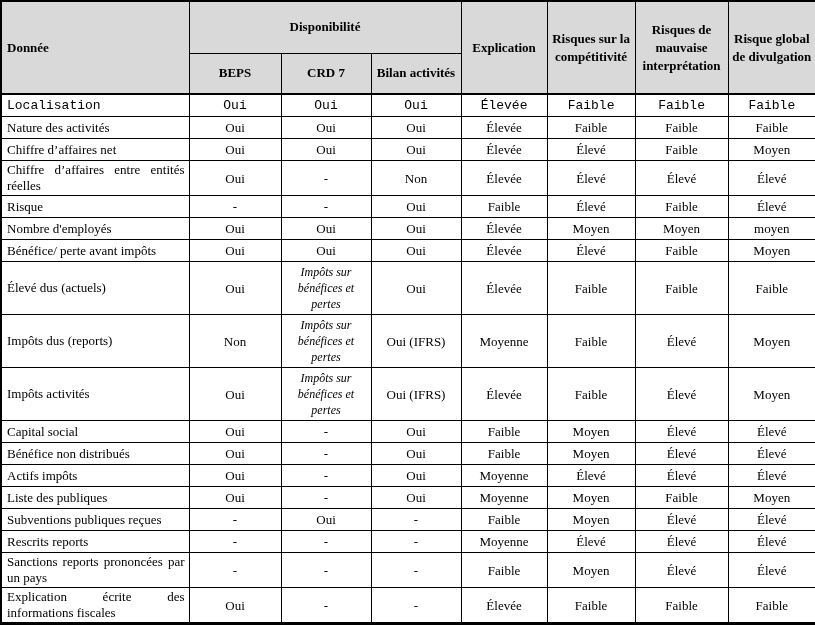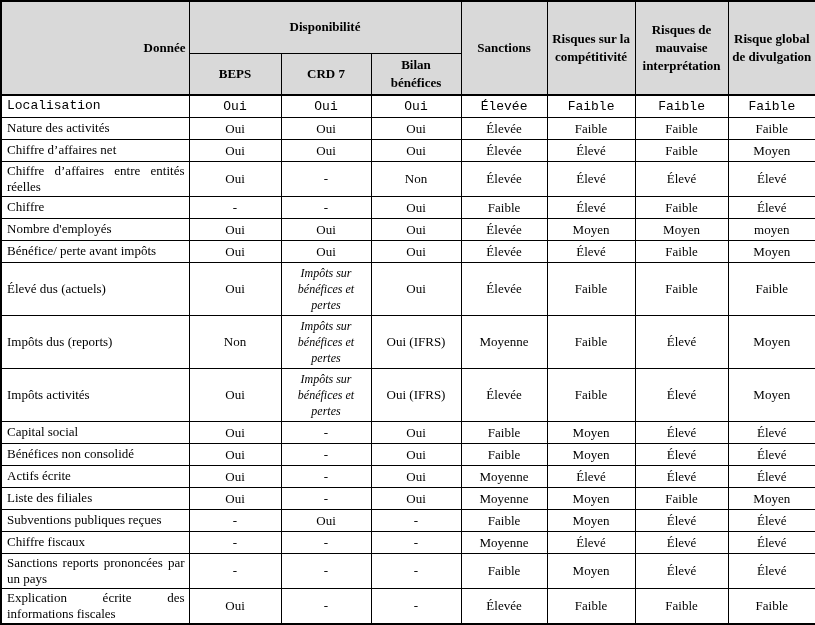--- a/index.html
+++ b/index.html
@@ -32,21 +32,21 @@
     font-weight:bold;
     font-size:13px;
     line-height:18px;
     text-align:center;
     vertical-align:middle;
     padding:2px 3px;
   }
   thead tr.hdr-row-1 th{height:52px;}
   thead tr.hdr-row-2 th{height:41px;}
   th.th-donnee{
-    text-align:right;
+    text-align:left;
     padding-left:5px;
   }
   tbody td{
     font-size:13px;
     line-height:17px;
     text-align:center;
     vertical-align:middle;
     padding:2px 4px;
     height:21px;
   }
@@ -73,29 +73,29 @@
     <col style="width:90px">
     <col style="width:86px">
     <col style="width:88px">
     <col style="width:93px">
     <col style="width:88px">
   </colgroup>
   <thead>
     <tr class="hdr-row-1">
       <th rowspan="2" class="th-donnee">Donnée</th>
       <th colspan="3">Disponibilité</th>
-      <th rowspan="2">Sanctions</th>
+      <th rowspan="2">Explication</th>
       <th rowspan="2">Risques sur la compétitivité</th>
       <th rowspan="2">Risques de mauvaise interprétation</th>
       <th rowspan="2">Risque global de divulgation</th>
     </tr>
     <tr class="hdr-row-2">
       <th>BEPS</th>
       <th>CRD 7</th>
-      <th>Bilan bénéfices</th>
+      <th>Bilan activités</th>
     </tr>
   </thead>
   <tbody>
       <tr>
         <td class="col-label">Localisation</td>
         <td>Oui</td>
         <td>Oui</td>
         <td>Oui</td>
         <td>Élevée</td>
         <td>Faible</td>
@@ -126,21 +126,21 @@
         <td class="col-label">Chiffre d’affaires entre entités réelles</td>
         <td>Oui</td>
         <td>-</td>
         <td>Non</td>
         <td>Élevée</td>
         <td>Élevé</td>
         <td>Élevé</td>
         <td>Élevé</td>
       </tr>
       <tr>
-        <td class="col-label">Chiffre</td>
+        <td class="col-label">Risque</td>
         <td>-</td>
         <td>-</td>
         <td>Oui</td>
         <td>Faible</td>
         <td>Élevé</td>
         <td>Faible</td>
         <td>Élevé</td>
       </tr>
       <tr>
         <td class="col-label">Nombre d'employés</td>
@@ -196,61 +196,61 @@
         <td class="col-label">Capital social</td>
         <td>Oui</td>
         <td>-</td>
         <td>Oui</td>
         <td>Faible</td>
         <td>Moyen</td>
         <td>Élevé</td>
         <td>Élevé</td>
       </tr>
       <tr>
-        <td class="col-label">Bénéfices non consolidé</td>
-        <td>Oui</td>
-        <td>-</td>
-        <td>Oui</td>
-        <td>Faible</td>
-        <td>Moyen</td>
-        <td>Élevé</td>
-        <td>Élevé</td>
-      </tr>
-      <tr>
-        <td class="col-label">Actifs écrite</td>
-        <td>Oui</td>
-        <td>-</td>
-        <td>Oui</td>
-        <td>Moyenne</td>
-        <td>Élevé</td>
-        <td>Élevé</td>
-        <td>Élevé</td>
-      </tr>
-      <tr>
-        <td class="col-label">Liste des filiales</td>
+        <td class="col-label">Bénéfice non distribués</td>
+        <td>Oui</td>
+        <td>-</td>
+        <td>Oui</td>
+        <td>Faible</td>
+        <td>Moyen</td>
+        <td>Élevé</td>
+        <td>Élevé</td>
+      </tr>
+      <tr>
+        <td class="col-label">Actifs impôts</td>
+        <td>Oui</td>
+        <td>-</td>
+        <td>Oui</td>
+        <td>Moyenne</td>
+        <td>Élevé</td>
+        <td>Élevé</td>
+        <td>Élevé</td>
+      </tr>
+      <tr>
+        <td class="col-label">Liste des publiques</td>
         <td>Oui</td>
         <td>-</td>
         <td>Oui</td>
         <td>Moyenne</td>
         <td>Moyen</td>
         <td>Faible</td>
         <td>Moyen</td>
       </tr>
       <tr>
         <td class="col-label">Subventions publiques reçues</td>
         <td>-</td>
         <td>Oui</td>
         <td>-</td>
         <td>Faible</td>
         <td>Moyen</td>
         <td>Élevé</td>
         <td>Élevé</td>
       </tr>
       <tr>
-        <td class="col-label">Chiffre fiscaux</td>
+        <td class="col-label">Rescrits reports</td>
         <td>-</td>
         <td>-</td>
         <td>-</td>
         <td>Moyenne</td>
         <td>Élevé</td>
         <td>Élevé</td>
         <td>Élevé</td>
       </tr>
       <tr>
         <td class="col-label">Sanctions reports prononcées par un pays</td>

